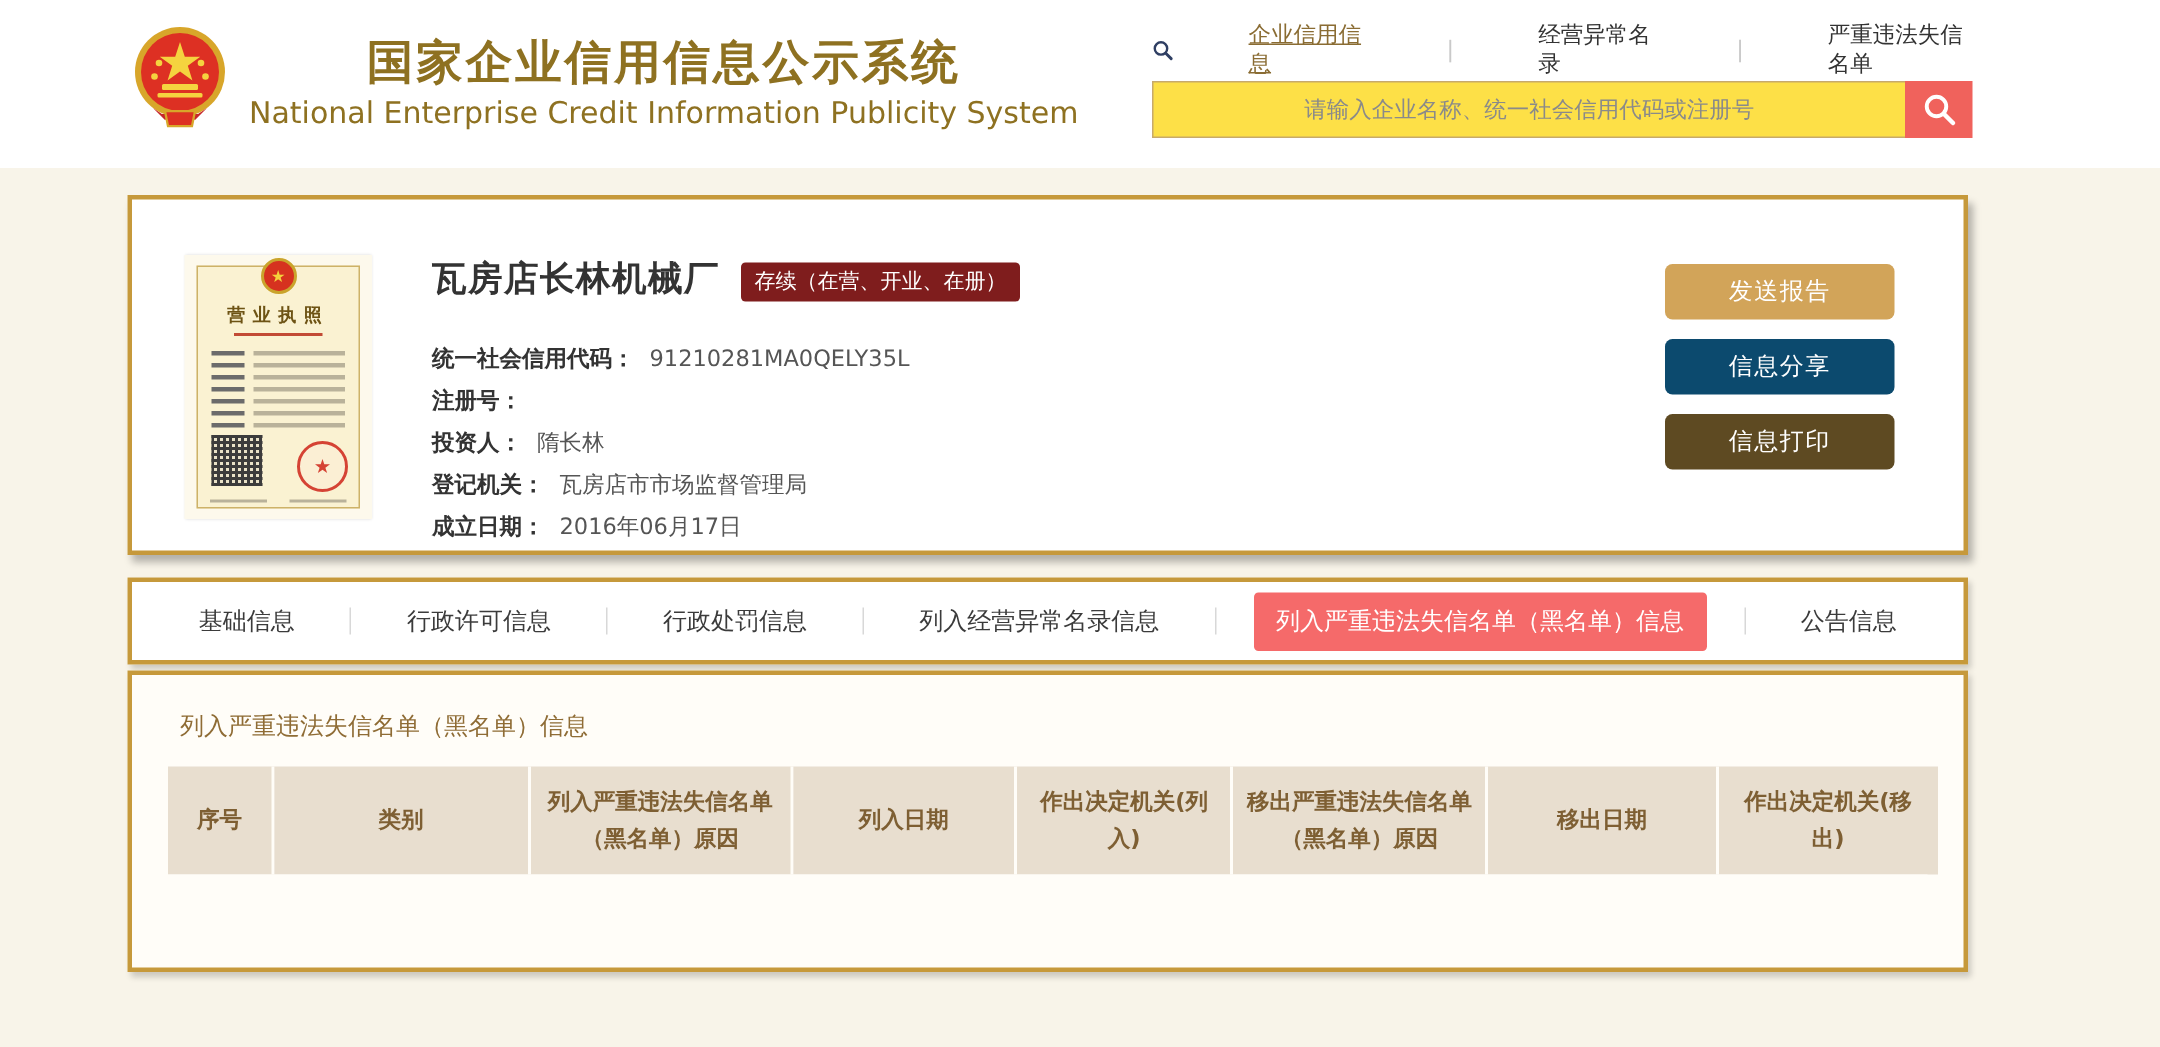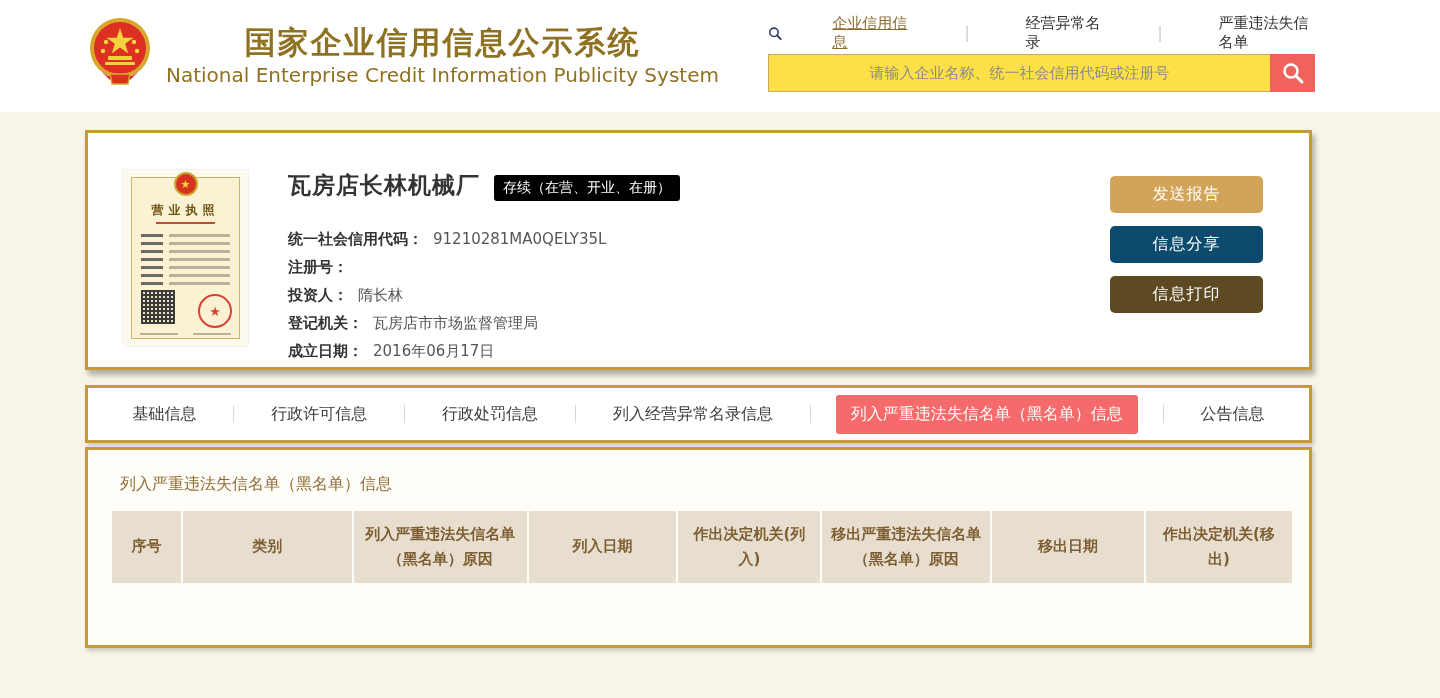--- a/index.html
+++ b/index.html
@@ -56,21 +56,21 @@
   .lic-seal { position:absolute; right:7px; bottom:10px; width:34px; height:34px; border-radius:50%;
     border:2px solid #d54334; color:#d54334; display:flex; align-items:center; justify-content:center;
     font-size:13px; background:rgba(255,230,220,0.25); }
   .lic-foot { position:absolute; bottom:3px; left:8px; right:8px; display:flex; justify-content:space-between; }
   .lic-foot span { display:block; width:42%; height:2px; background:#b9b29a; }
 
   
   .company-info { margin-left:40px; }
   .name-row { display:flex; align-items:flex-end; }
   .company-name { font-size:23px; font-weight:bold; color:#333; letter-spacing:1px; }
-  .status-badge { margin-left:14px; background:#000000; color:#fff; font-size:14px;
+  .status-badge { margin-left:14px; background:#7f1d1d; color:#fff; font-size:14px;
     padding:4px 9px; border-radius:3px; }
   .fields { margin-top:24px; }
   .field-row { display:flex; font-size:15px; line-height:28px; }
   .field-label { font-weight:bold; color:#333; }
   .field-value { color:#555; margin-left:10px; }
 
   
   .actions { position:absolute; top:43px; right:46px; width:153px; }
   .action-btn { display:block; width:153px; height:37px; margin-bottom:13px; border:none;
     border-radius:5px; color:#ffffff; font-size:16px; cursor:pointer; letter-spacing:1px;

